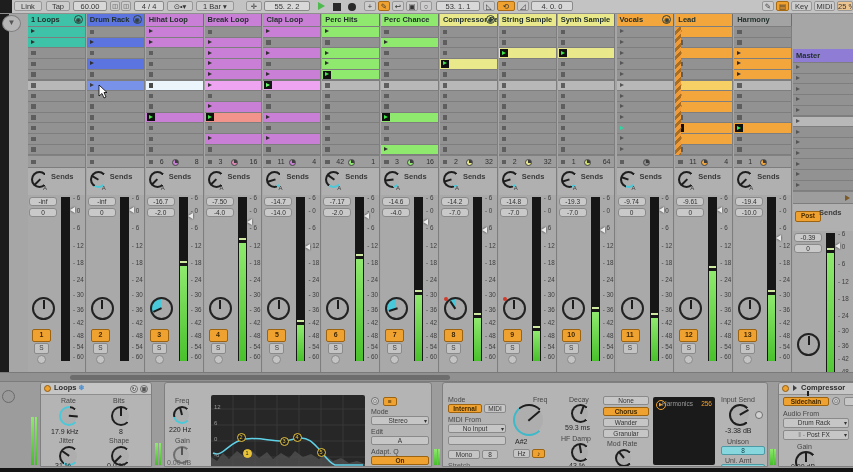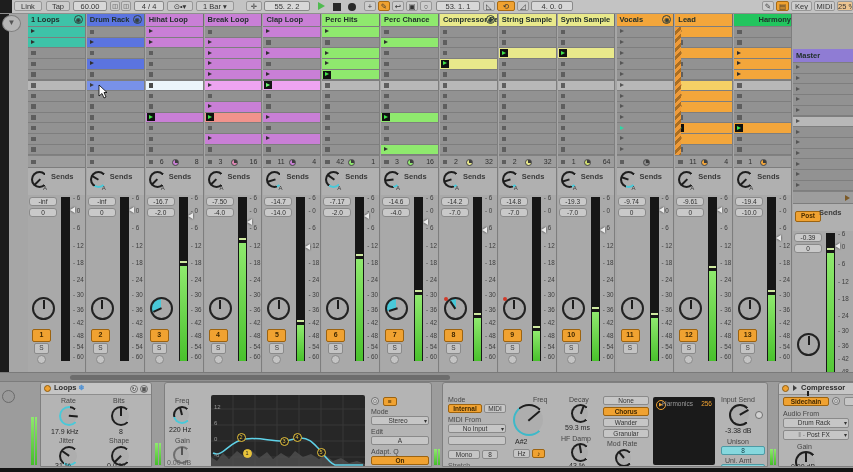--- a/index.html
+++ b/index.html
@@ -1121,21 +1121,21 @@
           <div class="sclbl" style="top: 159px;">60</div>
           <div class="knob panknob">
             <div class="kptr" style="transform: rotate(0deg);"></div>
           </div>
           <div class="numbtn">12</div>
           <div class="sbtn">S</div>
           <div class="armbtn"></div>
         </div>
       </div>
       <div class="tcol" style="left: 734.2px; width: 57.85px;">
-        <div class="hdr" style="background: #22c55e; text-align: right;">
+        <div class="hdr" style="background: #a3a3a3;">
           <div class="hname">Harmony</div>
         </div>
         <div class="slot empty" style="top: 14px;">
           <div class="stopsq"></div>
         </div>
         <div class="slot empty" style="top: 24.7px;">
           <div class="stopsq"></div>
         </div>
         <div class="slot" style="top: 35.4px; background: rgb(243, 166, 59);">
           <div class="ctri"></div>

